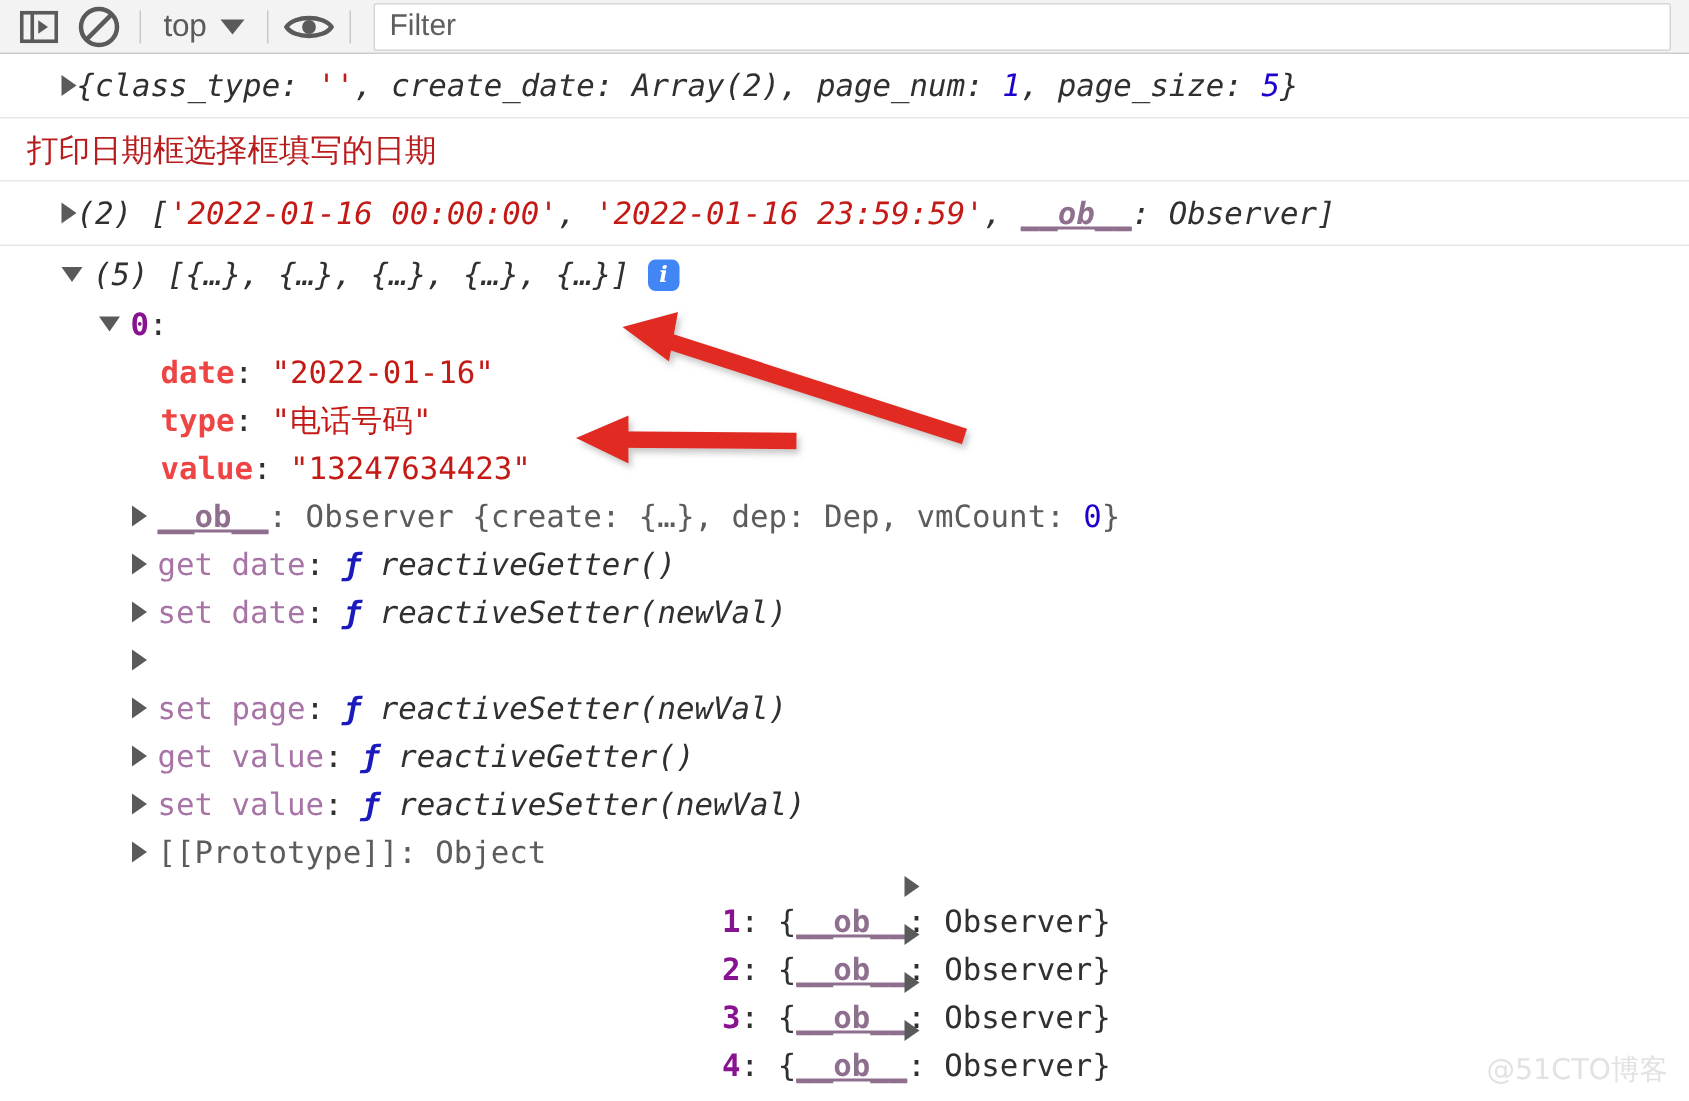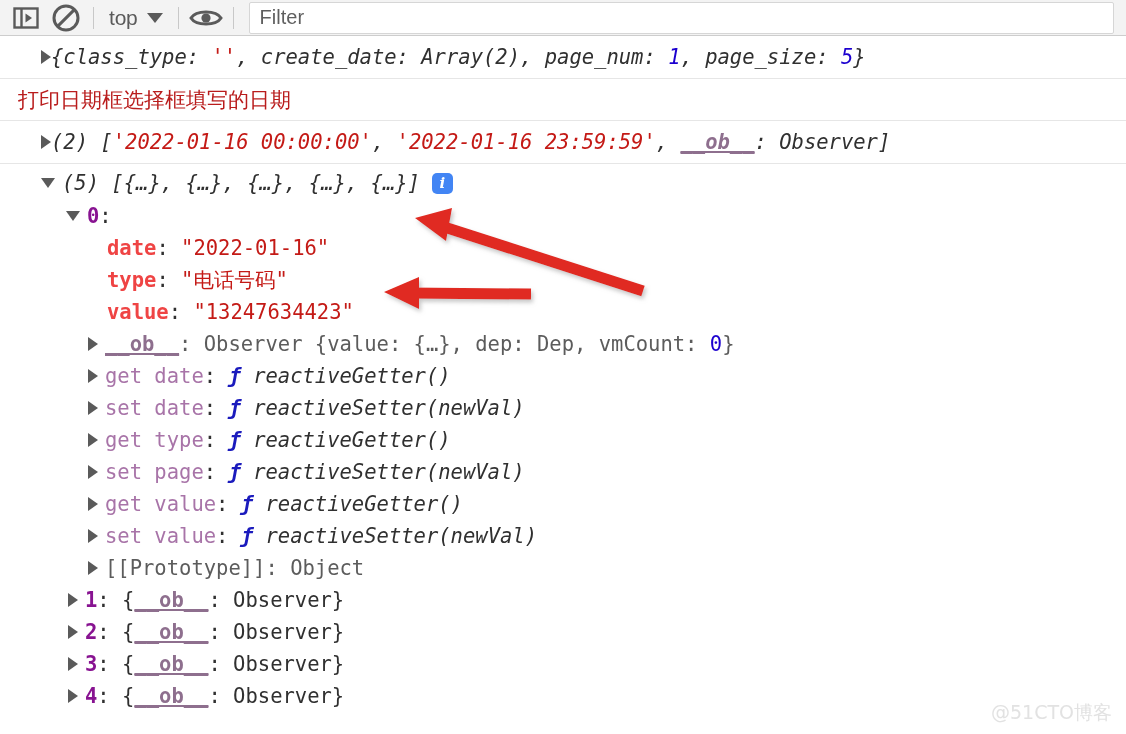--- a/index.html
+++ b/index.html
@@ -147,21 +147,21 @@
     align-items: center;
     height: 32px;
   }
   .row .tri, .row .tri-open { margin-right: 7px; }
 
   
   .ind-0  { padding-left: 41px; }
   .ind-1  { padding-left: 66px; }
   .ind-2  { padding-left: 88px; }
   .ind-txt{ padding-left: 107px; }
-  .ind-3  { padding-left: 68px; }
+  .ind-3  { padding-left: 96px; flex-direction: column; }
 
   .info-badge {
     display: inline-flex;
     align-items: center;
     justify-content: center;
     width: 21px;
     height: 21px;
     border-radius: 5px;
     background: #4285f4;
     color: #ffffff;
@@ -270,36 +270,35 @@
     <div class="row ind-txt">
       <span class="mono"><span class="s-prop">type</span><span class="s-plain">: </span><span class="s-str">"电话号码"</span></span>
     </div>
 
     <div class="row ind-txt">
       <span class="mono"><span class="s-prop">value</span><span class="s-plain">: </span><span class="s-str">"13247634423"</span></span>
     </div>
 
     <div class="row ind-2">
       <span class="tri"></span>
-      <span class="mono"><span class="s-obname">__ob__</span><span class="s-grey">: Observer {value: {…}, dep: Dep, vmCount: </span><span class="s-num">0</span><span class="s-grey">}</span></span>
+      <span class="mono"><span class="s-obname">__ob__</span><span class="s-grey">: Observer {create: {…}, dep: Dep, vmCount: </span><span class="s-num">0</span><span class="s-grey">}</span></span>
     </div>
 
     <div class="row ind-2">
       <span class="tri"></span>
       <span class="mono"><span class="s-acc">get date</span><span class="s-plain">: </span><span class="s-fn">ƒ </span><span class="s-plain ital">reactiveGetter()</span></span>
     </div>
 
     <div class="row ind-2">
       <span class="tri"></span>
       <span class="mono"><span class="s-acc">set date</span><span class="s-plain">: </span><span class="s-fn">ƒ </span><span class="s-plain ital">reactiveSetter(newVal)</span></span>
     </div>
 
     <div class="row ind-2">
       <span class="tri"></span>
-      <span class="mono"><span class="s-acc">get type</span><span class="s-plain">: </span><span class="s-fn">ƒ </span><span class="s-plain ital">reactiveGetter()</span></span>
     </div>
 
     <div class="row ind-2">
       <span class="tri"></span>
       <span class="mono"><span class="s-acc">set page</span><span class="s-plain">: </span><span class="s-fn">ƒ </span><span class="s-plain ital">reactiveSetter(newVal)</span></span>
     </div>
 
     <div class="row ind-2">
       <span class="tri"></span>
       <span class="mono"><span class="s-acc">get value</span><span class="s-plain">: </span><span class="s-fn">ƒ </span><span class="s-plain ital">reactiveGetter()</span></span>

